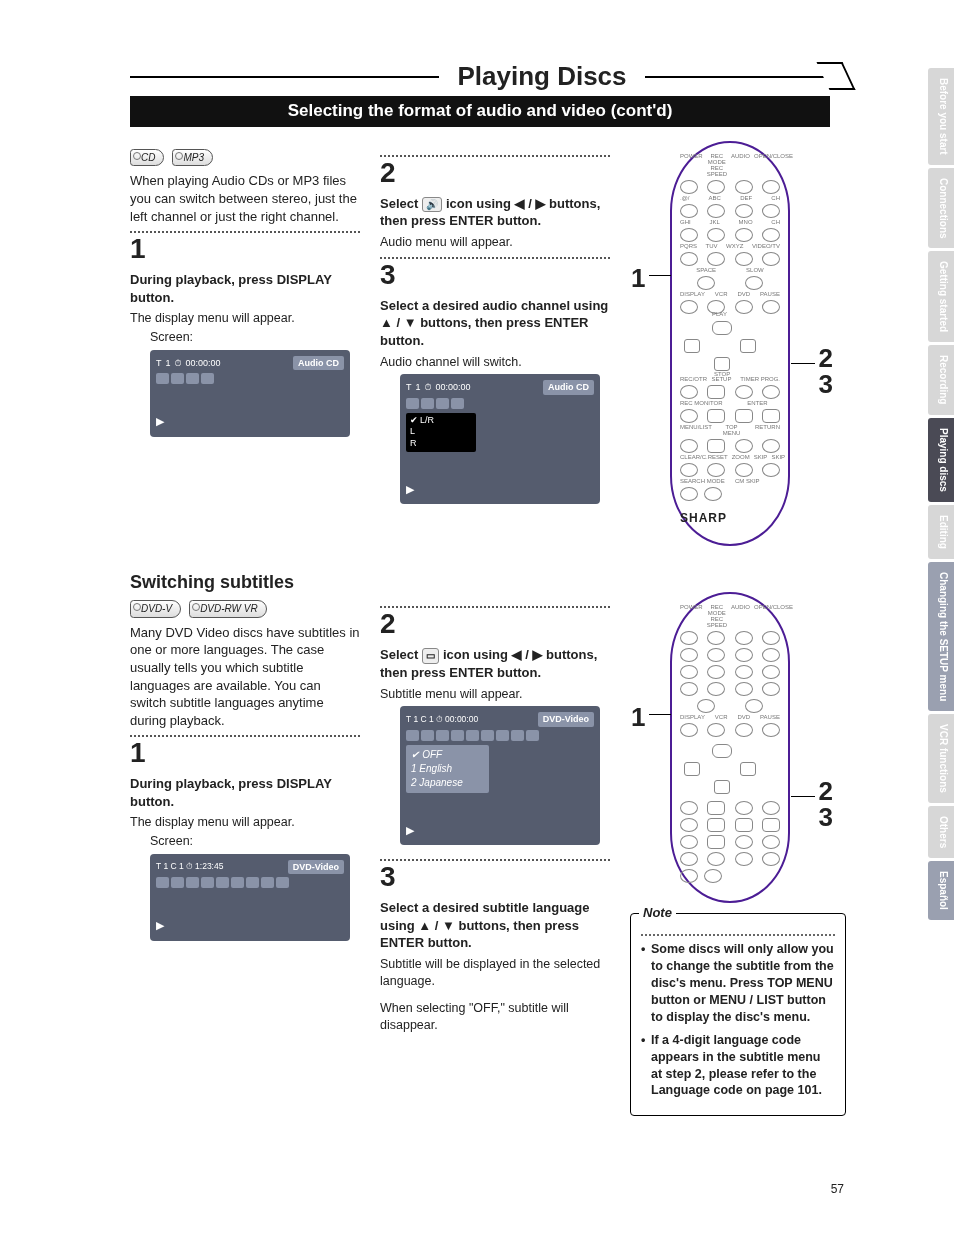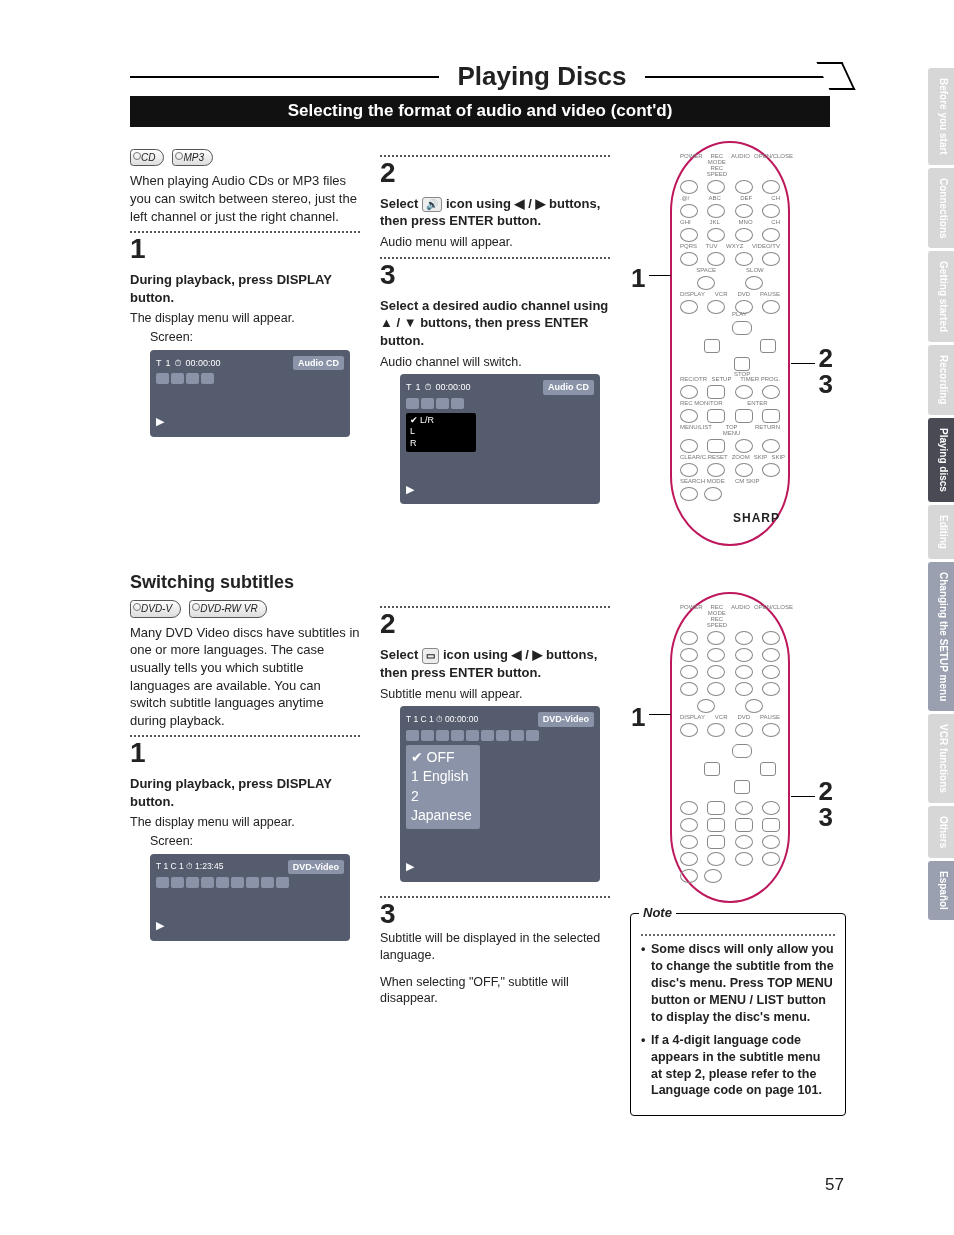--- a/index.html
+++ b/index.html
@@ -57,32 +57,32 @@
   .osd {
     width: 200px; background:#555c6e; border-radius:4px;
     padding:6px 6px 8px 6px; color:#fff; font-size:10px;
     margin-top:4px;
   }
   .osd .topbar { display:flex; align-items:center; gap:4px; font-size:9px;}
   .osd .label { background:#8a93a8; color:#fff; border-radius:2px; padding:1px 5px; font-size:9px; margin-left:auto; font-weight:bold;}
   .osd .iconrow { display:flex; gap:2px; margin-top:3px;}
   .osd .iconrow span{ width:13px; height:11px; background:#8a93a8; border-radius:2px; display:inline-block;}
   .osd .dropdown { background:#000000; border-radius:2px; padding:2px 4px; margin-top:4px; width:70px; font-size:9px; line-height:1.3;}
-  .osd .dropdown2 { background:#8a93a8; border-radius:2px; padding:3px 5px; margin-top:4px; width:74px; font-size:14px; line-height:1.4;}
+  .osd .dropdown2 { background:#8a93a8; border-radius:2px; padding:3px 5px; margin-top:4px; width:83px; font-size:10px; line-height:1.4;font-style:italic;}
   .osd .playtri { margin-top:30px; }
   .osd .playtri::before { content:"▶"; font-size:11px;}
 
   .section-title { font-size:18px; font-weight:bold; margin:24px 0 6px 0;}
   .blk2 { margin-top:20px;}
 
   .remote-wrap { position:relative; width:150px; margin: -8px auto 0 auto;}
   .remote {
-    width:120px; margin:0 auto; border:2px solid #be185d; border-radius:60px/70px;
+    width:120px; margin:0 auto; border:2px solid #4c1d95; border-radius:60px/70px;
     padding:12px 8px 18px 8px;
-    display:flex; flex-direction:column; align-items:flex-end; gap:3px;
+    display:flex; flex-direction:column; align-items:flex-start; gap:3px;
   }
   .btnrow{display:flex; justify-content:space-between; width:100%; gap:4px;}
   .rbtn{ width:18px; height:14px; border:1px solid #888; border-radius:50%; position:relative;}
   .rbtn.sq{border-radius:4px;}
   .rlbl{font-size:6px; text-align:center; color:#777; line-height:1; margin-top:-2px;}
   .dpad-wrap{position:relative; width:80px; height:50px; margin:4px 0;}
   .dpad-btn{position:absolute; width:16px; height:14px; border:1px solid #888; border-radius:3px;}
   .dpad-play{left:32px; top:0; width:20px; border-radius:6px;}
   .dpad-l{left:4px; top:18px;}
   .dpad-r{right:4px; top:18px;}
@@ -99,21 +99,21 @@
   .notebox li::before{content:"•"; position:absolute; left:0;}
 
   
   .sidetabs{ position:absolute; right:0; top:68px; width:26px; display:flex; flex-direction:column;}
   .tab{ writing-mode: vertical-rl; text-orientation: mixed;
         font-size:10px; font-weight:bold; color:#fff; background:#bfbfbf;
         padding:10px 4px; margin-bottom:3px; text-align:center; border-radius:3px 0 0 3px;}
   .tab.light{ background:#d7d7d7;}
   .tab.active{ background:#4a4a55;}
   .tab.alt{ background:#9aa0b0;}
-  .pagenum{position:absolute; right:110px; bottom:38px; font-size:17px;}
+  .pagenum{position:absolute; right:110px; bottom:38px; font-size:12px;}
 
   .inline-icon{display:inline-block; border:1px solid #888; border-radius:3px; padding:0 3px; font-size:10px; background:#eee; vertical-align:middle;}
 </style>
 </head>
 <body>
 
 <div class="page">
   <div class="banner">
     <div class="banner-line"></div>
     <div class="banner-end"></div>
@@ -396,20 +396,21 @@
           </div>
         <div class="dropdown2">
           <div>✔  OFF</div>
           <div>   1 English</div>
           <div>   2 Japanese</div>
         </div>
         <div class="playtri"></div>
       </div>
       <hr class="dotted" style="margin-top:14px;">
       <div class="step-num">3</div>
+      <div class="step-title">Select a desired subtitle language using ▲ / ▼ buttons, then press ENTER button.</div>
       <div class="sub-text">Subtitle will be displayed in the selected language.</div>
       <div class="sub-text" style="margin-top:10px;">When selecting "OFF," subtitle will disappear.</div>
     </div>
 
     <div class="col right">
       <div class="remote-wrap">
         <div class="callout-num" style="left:-24px; top:108px;">1</div>
         <div class="callout-line" style="left:-6px; top:122px; width:22px;"></div>
         <div class="callout-num" style="right:-28px; top:182px;">2</div>
         <div class="callout-num" style="right:-28px; top:208px;">3</div>

